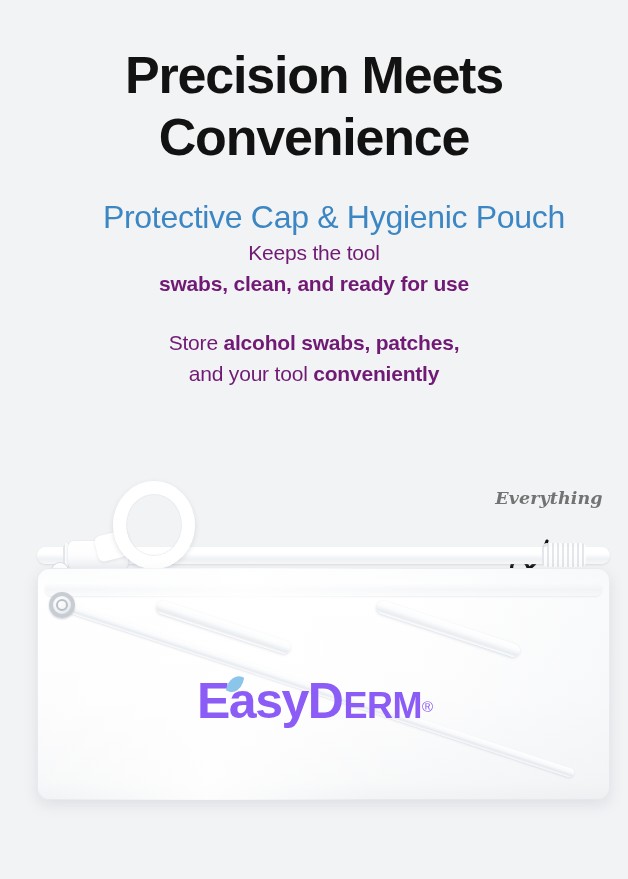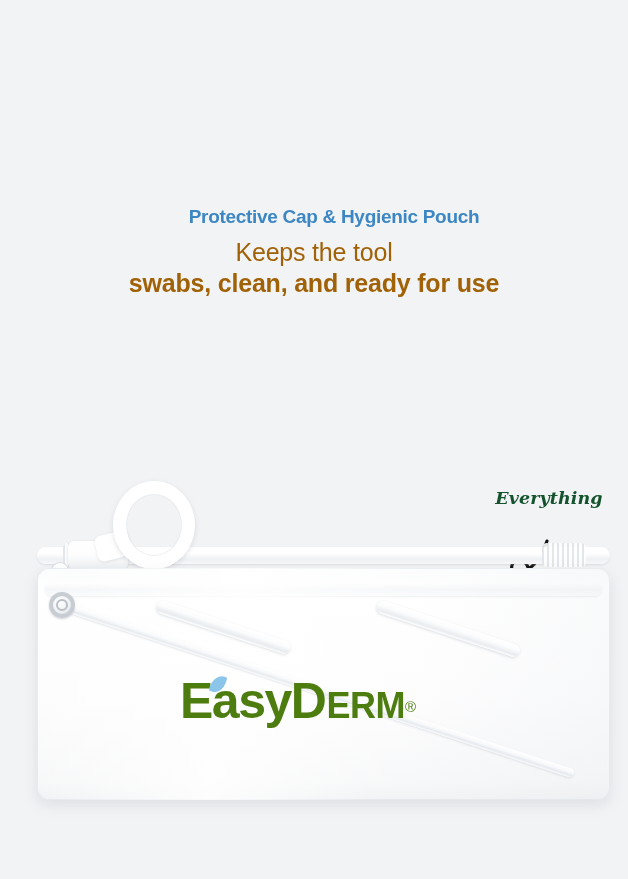--- a/index.html
+++ b/index.html
@@ -53,31 +53,31 @@
   .feature-block {
     width: 628px;
     text-align: center;
   }
   .feature-block + .feature-block {
     margin-top: 28px;
   }
   .feature-title {
     display: block;
     color: #3c87c3;
-    font-weight: bold;
-    font-size: 19px;
+    font-weight: normal;
+    font-size: 32px;
     line-height: 34px;
     letter-spacing: -0.3px;
     white-space: nowrap;
     padding-left: 40px;
   }
   .feature-body {
     display: block;
-    color: #a16207;
-    font-size: 25px;
+    color: #701a75;
+    font-size: 21px;
     line-height: 31px;
     margin-top: 3px;
     letter-spacing: -0.2px;
   }
   .feature-body .ln {
     display: block;
     white-space: nowrap;
   }
   .lw { font-weight: 300; }
   .bw { font-weight: bold; }
@@ -91,21 +91,21 @@
     height: 424px;
     overflow: hidden;
   }
 
   
   .callout {
     position: absolute;
     left: 474px;
     top: 32px;
     width: 150px;
-    color: #14532d;
+    color: #737373;
     font-family: "DejaVu Serif", serif;
     font-style: italic;
     font-weight: bold;
     font-size: 17.5px;
     line-height: 23px;
     text-align: center;
     letter-spacing: 0.1px;
   }
   .callout .ln { display: block; white-space: nowrap; }
 
@@ -321,23 +321,23 @@
     width: 12px;
     height: 12px;
     border-radius: 50%;
     border: 2px solid #b9bfc7;
     box-sizing: border-box;
   }
 
   
   .logo {
     position: absolute;
-    left: 180px;
+    left: 197px;
     top: 217px;
-    color: #4d7c0f;
+    color: #8b5cf6;
     font-family: "Liberation Sans", sans-serif;
     white-space: nowrap;
     user-select: none;
   }
   .logo .easy {
     font-size: 50px;
     font-weight: bold;
     letter-spacing: -1.5px;
     vertical-align: baseline;
   }
@@ -364,32 +364,40 @@
     background: #8cc5ea;
     border-radius: 80% 10% 70% 10%;
     transform: rotate(18deg);
   }
 </style>
 </head>
 <body>
 
 <div class="page">
 
+  <div class="headline">
+    <span class="hl-line">Precision Meets</span>
+    <span class="hl-line">Convenience</span>
+  </div>
 
   <div class="features">
 
     <div class="feature-block">
       <span class="feature-title">Protective Cap &amp; Hygienic Pouch</span>
       <span class="feature-body">
         <span class="ln"><span class="lw">Keeps the tool</span></span>
         <span class="ln"><span class="bw">swabs, clean, and ready for use</span></span>
       </span>
     </div>
 
     <div class="feature-block">
+      <span class="feature-body">
+        <span class="ln"><span class="lw">Store </span><span class="bw">alcohol swabs, patches,</span></span>
+        <span class="ln"><span class="lw">and your tool </span><span class="bw">conveniently</span></span>
+      </span>
     </div>
 
   </div>
 
   <div class="photo">
 
     <div class="callout">
       <span class="ln">Everything</span>
     </div>
 

